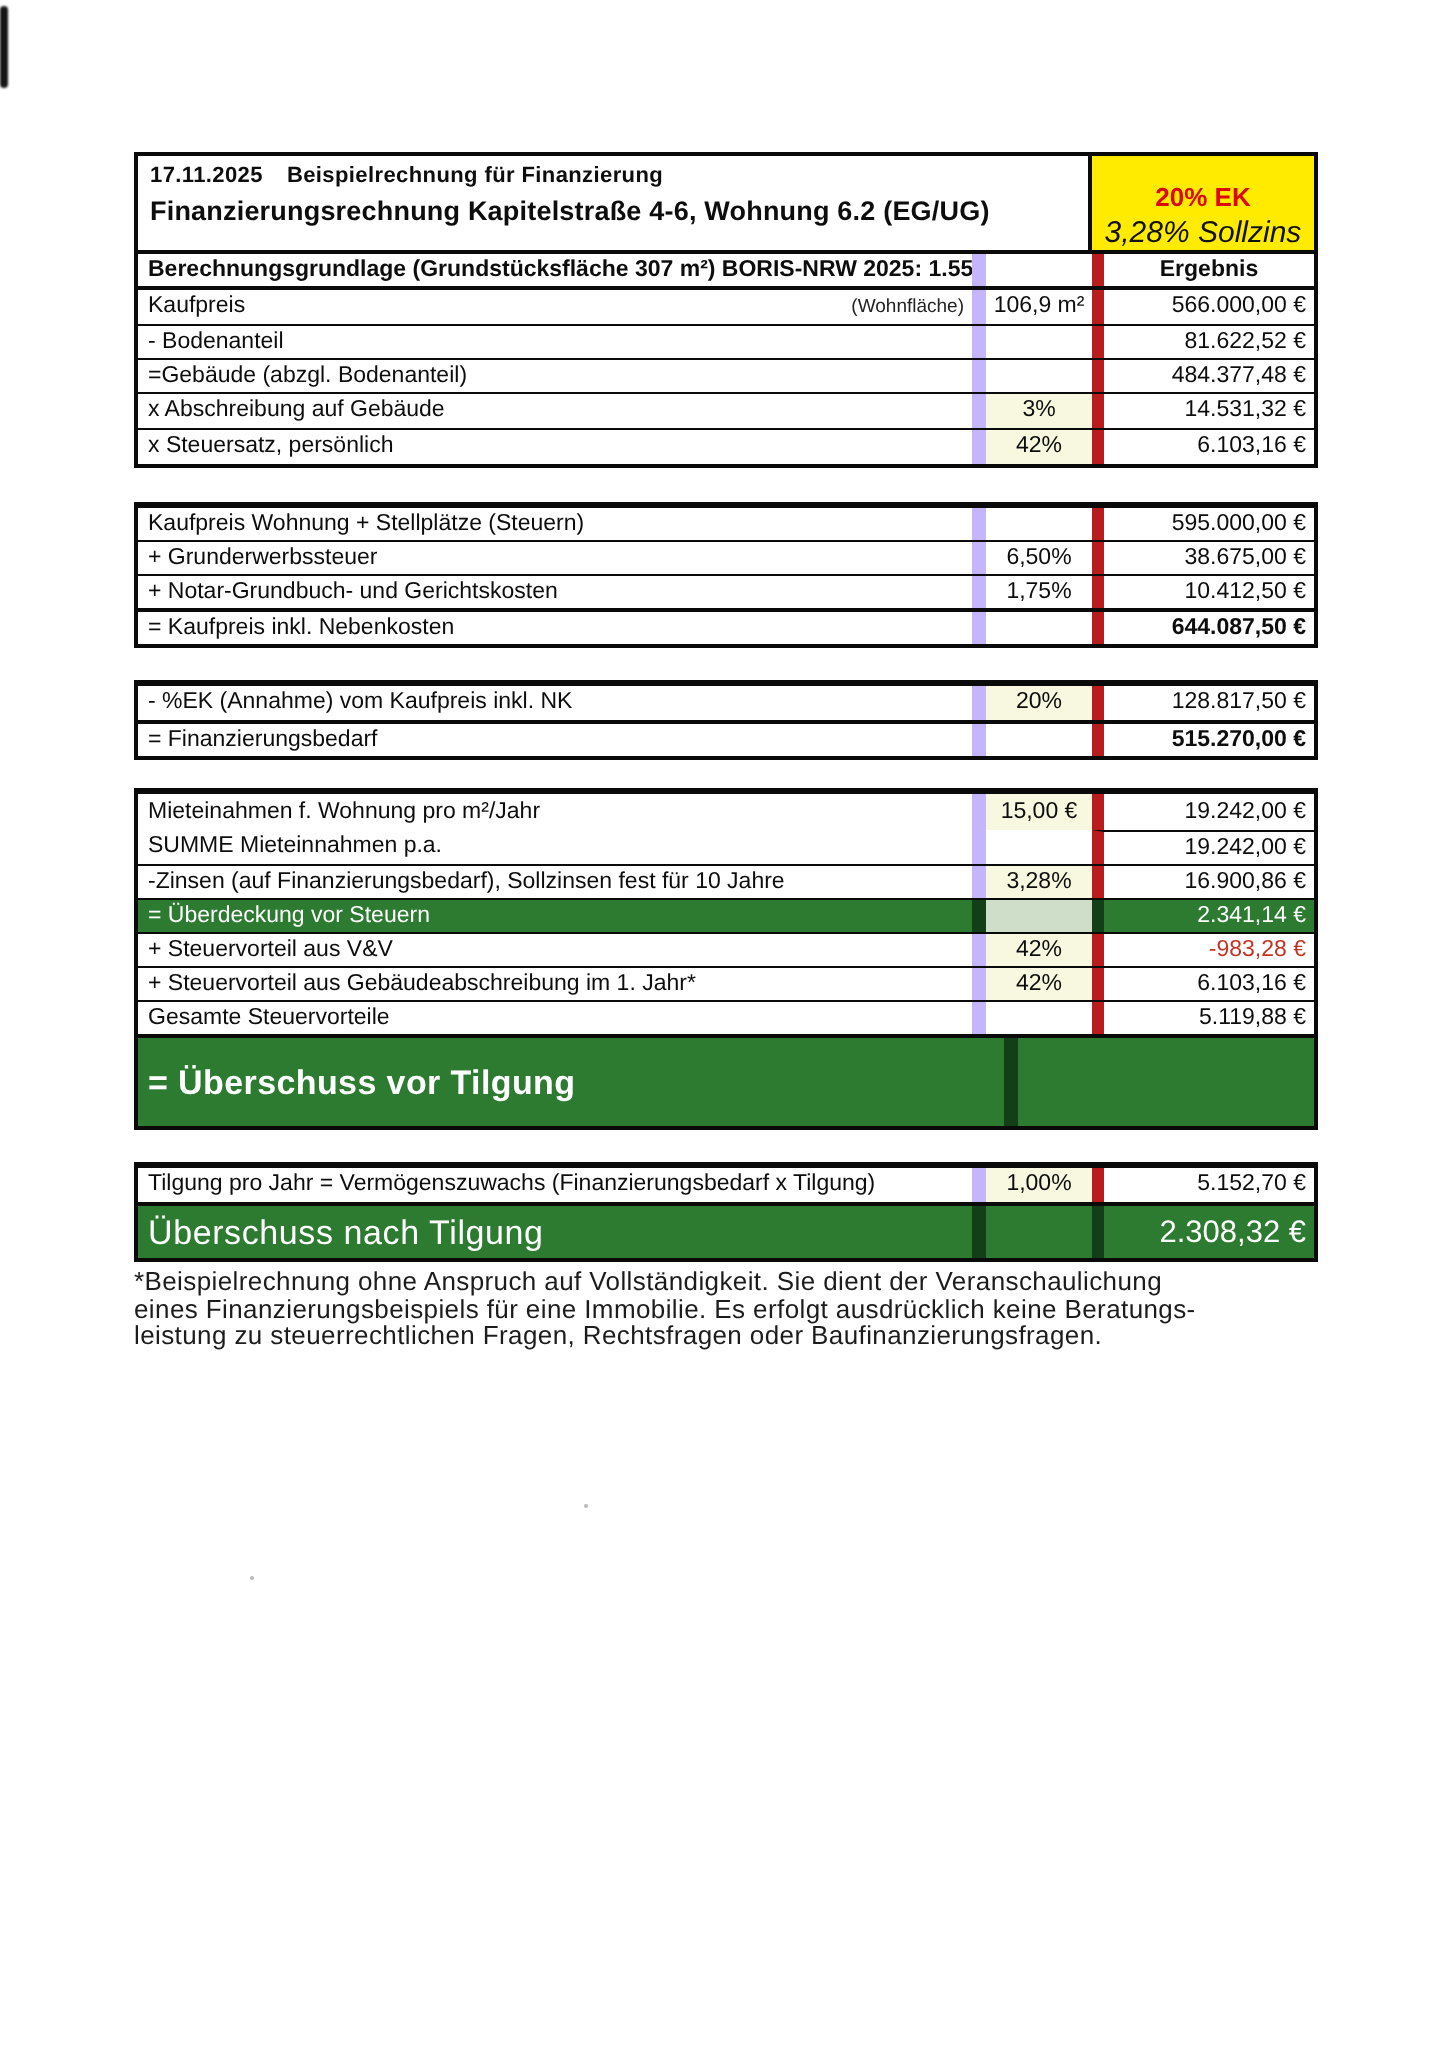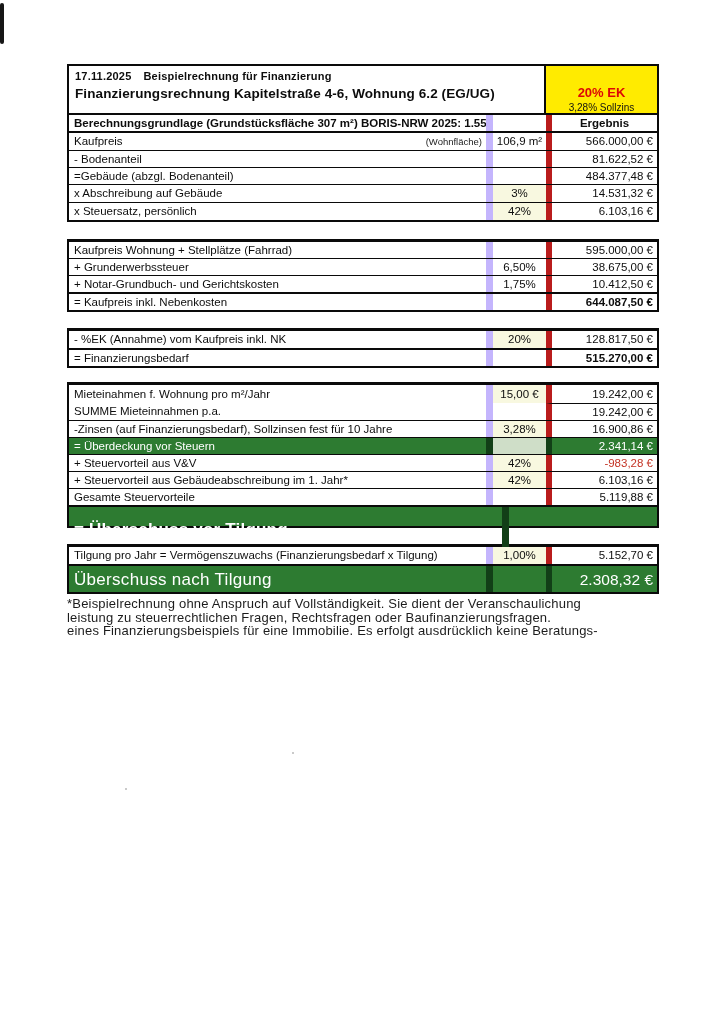--- a/index.html
+++ b/index.html
@@ -13,32 +13,32 @@
   #page{position:absolute;inset:0;}
   
   #scan-mark{position:absolute;left:0;top:3px;width:4px;height:41px;background:#161616;border-radius:2px;filter:blur(0.5px);}
   .speck{position:absolute;width:2px;height:2px;background:#b9b9b9;border-radius:50%;}
   #speck1{left:292px;top:752px;}
   #speck2{left:125px;top:788px;}
 
   #doc{position:absolute;left:67px;top:64px;width:592px;}
 
   .tbl{border:2px solid #0a0a0a;background:#fff;box-sizing:border-box;}
-  .gap17{margin-bottom:17px;} .gap16{margin-bottom:16px;} .gap14{margin-bottom:14px;}
+  .gap17{margin-bottom:17px;margin-top:12px;} .gap16{margin-bottom:16px;} .gap14{margin-bottom:14px;}
 
   
   .hdr{display:flex;height:47px;}
   .hdr-left{flex:1;padding:4px 6px 2px 6px;box-sizing:border-box;}
   .hdr-date-line{font-size:11px;font-weight:700;letter-spacing:0.2px;}
   .hdr-date-line .sub{margin-left:12px;}
   .hdr-title{font-size:13.5px;font-weight:700;margin-top:4px;letter-spacing:0.1px;}
   .hdr-badge{width:113px;box-sizing:border-box;background:#ffeb00;border-left:2px solid #0a0a0a;
     display:flex;flex-direction:column;align-items:center;justify-content:flex-end;gap:2px;}
   .badge-ek{font-size:13px;font-weight:700;color:#dd0806;}
-  .badge-zins{font-size:10px;color:#111;}
+  .badge-zins{font-size:15px;color:#111;font-style:italic;}
 
   
   .row{display:grid;grid-template-columns:417px 60px 1fr;height:17px;border-top:1px solid #0a0a0a;box-sizing:border-box;}
   .row.h18{height:18px;} .row.h19{height:19px;}
   .row.thick{border-top-width:2px;}
   .row.merge{border-top:none;}
   .c{display:flex;align-items:center;padding:0 4px;font-size:11.5px;line-height:13px;
      white-space:nowrap;overflow:hidden;box-sizing:border-box;}
   .l{justify-content:flex-start;padding-left:5px;}
   .l.between{justify-content:space-between;}
@@ -49,21 +49,21 @@
   .center{justify-content:center;}
   .cream{background:#f8f8e0;}
   .neg{color:#c43425;}
   .note{font-size:9.5px;color:#222;}
 
   
   .grow{background:#2d7b31;}
   .grow .c{color:#ffffff;}
   .grow .v,.grow .r{border-left-color:#123f17;}
   .grow .v.pale{background:#cfdec8;}
-  .big{height:21px;gap:16px;}
+  .big{height:46px;gap:16px;}
   .big .l{font-size:17px;font-weight:700;letter-spacing:0.2px;}
   .big .r{font-size:15px;font-weight:700;margin-top:44px;}
   .big2{height:28px;}
   .big2 .l{font-size:17px;font-weight:400;letter-spacing:0.3px;}
   .big2 .r{font-size:15.5px;font-weight:400;}
 
   
   .footnote{margin-top:3px;font-size:13px;line-height:13.5px;color:#1c1c1c;letter-spacing:0.2px;}
 </style>
 </head>
@@ -125,21 +125,21 @@
 
       <div class="row h18">
         <div class="c l">x Steuersatz, persönlich</div>
         <div class="c v cream">42%</div>
         <div class="c r">6.103,16 €</div>
       </div>
     </div>
 
     <div class="tbl gap16">
       <div class="row">
-        <div class="c l">Kaufpreis Wohnung + Stellplätze (Fahrrad)</div>
+        <div class="c l">Kaufpreis Wohnung + Stellplätze (Steuern)</div>
         <div class="c v"></div>
         <div class="c r">595.000,00 €</div>
       </div>
       <div class="row">
         <div class="c l">+ Grunderwerbssteuer</div>
         <div class="c v">6,50%</div>
         <div class="c r">38.675,00 €</div>
       </div>
       <div class="row">
         <div class="c l">+ Notar-Grundbuch- und Gerichtskosten</div>
@@ -217,18 +217,18 @@
       </div>
       <div class="row grow big2 thick">
         <div class="c l">Überschuss nach Tilgung</div>
         <div class="c v"></div>
         <div class="c r">2.308,32 €</div>
       </div>
     </div>
 
     <div class="footnote">
       <div>*Beispielrechnung ohne Anspruch auf Vollständigkeit. Sie dient der Veranschaulichung</div>
+      <div>eines Finanzierungsbeispiels für eine Immobilie. Es erfolgt ausdrücklich keine Beratungs-</div>
       <div>leistung zu steuerrechtlichen Fragen, Rechtsfragen oder Baufinanzierungsfragen.</div>
-      <div>eines Finanzierungsbeispiels für eine Immobilie. Es erfolgt ausdrücklich keine Beratungs-</div>
     </div>
 
   </div>
 </div>
 
 </body></html>

